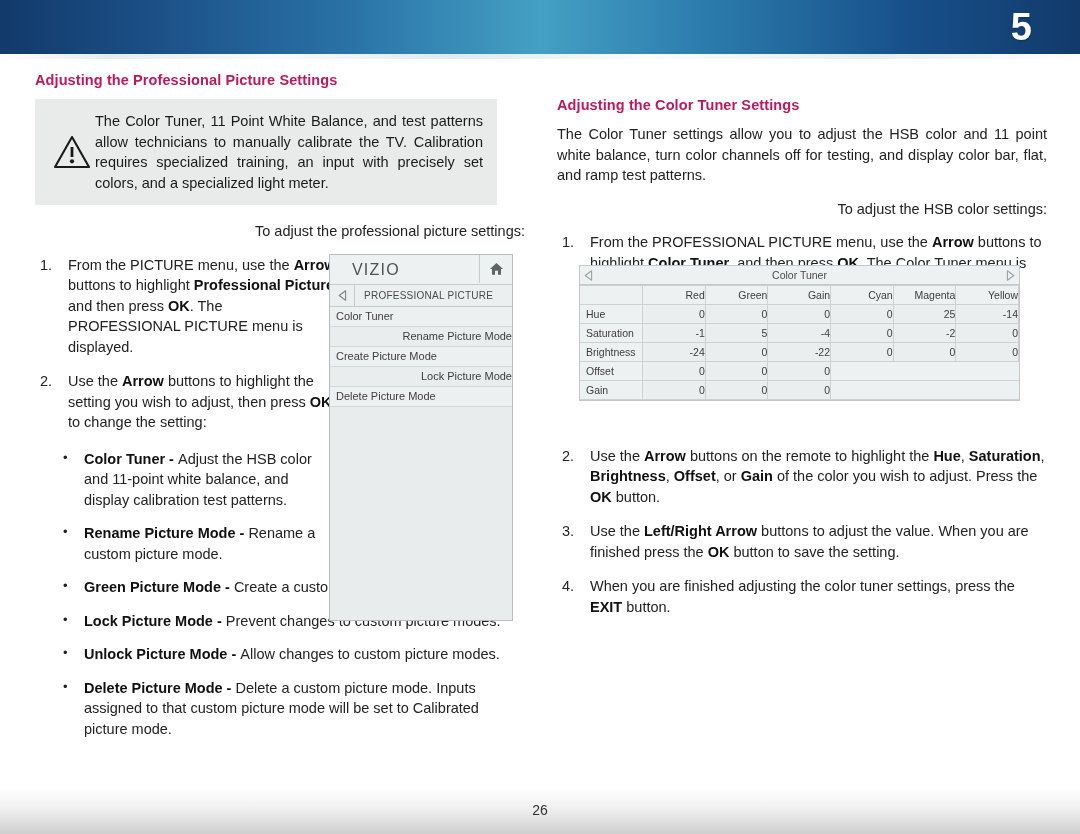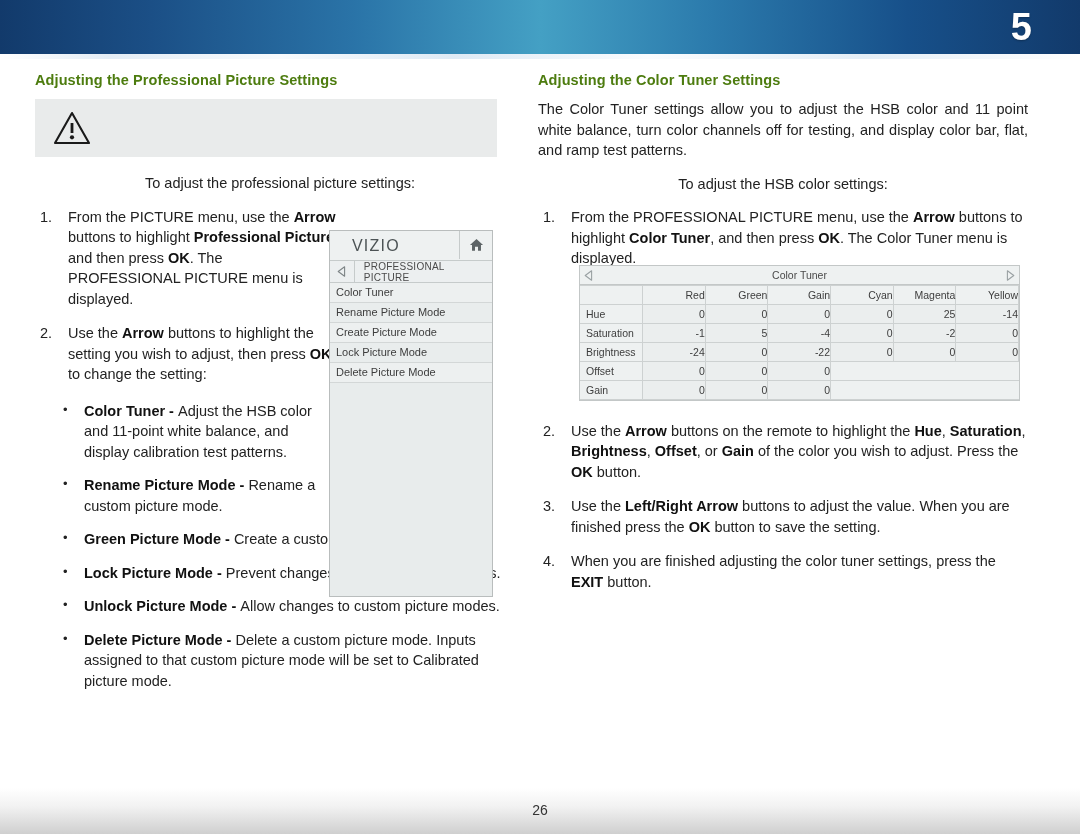--- a/index.html
+++ b/index.html
@@ -80,37 +80,37 @@
     top: 72px;
     left: 0;
     width: 1080px;
   }
   .col {
     position: absolute;
     top: 0;
     width: 490px;
   }
   .col-left  { left: 35px; }
-  .col-right { left: 538px; }
+  .col-right { left: 557px; margin-top: 25px; }
 
   h2.section-title {
     font-size: 14.5px;
     font-weight: bold;
     margin: 0 0 11px 0;
     letter-spacing: 0.1px;
-    color: #4d7c0f;
+    color: #be185d;
   }
   p.body-text {
     font-size: 14.5px;
     line-height: 20.5px;
     margin: 0 0 13px 0;
     text-align: justify;
     color: #222;
   }
-  p.body-text.nojust { text-align: center; }
+  p.body-text.nojust { text-align: right; }
 
   
   .note-box {
     background: #e9ebeb;
     padding: 12px 14px 12px 14px;
     margin: 4px 0 16px 0;
     display: flex;
     align-items: center;
     width: 462px;
     box-sizing: border-box;
@@ -177,22 +177,22 @@
     font-size: 13px;
     color: #222;
   }
   ul.bullets > li.narrow { width: 235px; }
   .b { font-weight: bold; color: #111; }
 
   
   .tv-menu {
     position: absolute;
     left: 329px;
-    top: 230px;
-    width: 164px;
+    top: 254px;
+    width: 184px;
     height: 367px;
     background: #e8ecec;
     border: 1px solid #b9bdbd;
     box-sizing: border-box;
     font-size: 10.5px;
     color: #4a4a4a;
   }
   .tv-menu-top {
     height: 29px;
     display: flex;
@@ -242,21 +242,21 @@
   }
   .tv-row {
     height: 19px;
     line-height: 19px;
     padding-left: 6px;
     border-bottom: 1px solid #d3d7d7;
     background: #edf0f0;
     font-size: 11px;
     color: #3d3d3d;
   }
-  .tv-row.alt { background: #e9eded; }
+  .tv-row.alt { background: #e9eded; text-align: right; }
   .tv-blank {
     background: #e8ecec;
     height: 10px;
   }
 
   
   .ct-table {
     position: absolute;
     left: 579px;
     top: 265px;
@@ -323,20 +323,21 @@
     <h2 class="section-title">Adjusting the Professional Picture Settings</h2>
 
     <div class="note-box">
       <div class="note-icon">
         <svg width="38" height="34" viewBox="0 0 38 34" aria-hidden="true">
           <path d="M19 2 L36 32 L2 32 Z" fill="none" stroke="#1a1a1a" stroke-width="2.1" stroke-linejoin="round"></path>
           <rect x="17.6" y="12" width="2.8" height="10" fill="#1a1a1a"></rect>
           <circle cx="19" cy="26.3" r="2.1" fill="#1a1a1a"></circle>
         </svg>
       </div>
+      <div class="note-text">The Color Tuner, 11 Point White Balance, and test patterns allow technicians to manually calibrate the TV. Calibration requires specialized training, an input with precisely set colors, and a specialized light meter.</div>
     </div>
 
     <p class="body-text nojust">To adjust the professional picture settings:</p>
 
     <ol class="steps steps-narrow" id="left-steps">
         <li><span class="step-num">1.</span><span>From the PICTURE menu, use the <span class="b">Arrow</span> buttons to highlight <span class="b">Professional Picture</span>, and then press <span class="b">OK</span>. The PROFESSIONAL PICTURE menu is displayed.</span></li>
         <li><span class="step-num">2.</span><span>Use the <span class="b">Arrow</span> buttons to highlight the setting you wish to adjust, then press <span class="b">OK</span> to change the setting:</span></li>
       </ol>
 
     <ul class="bullets" id="left-bullets">

